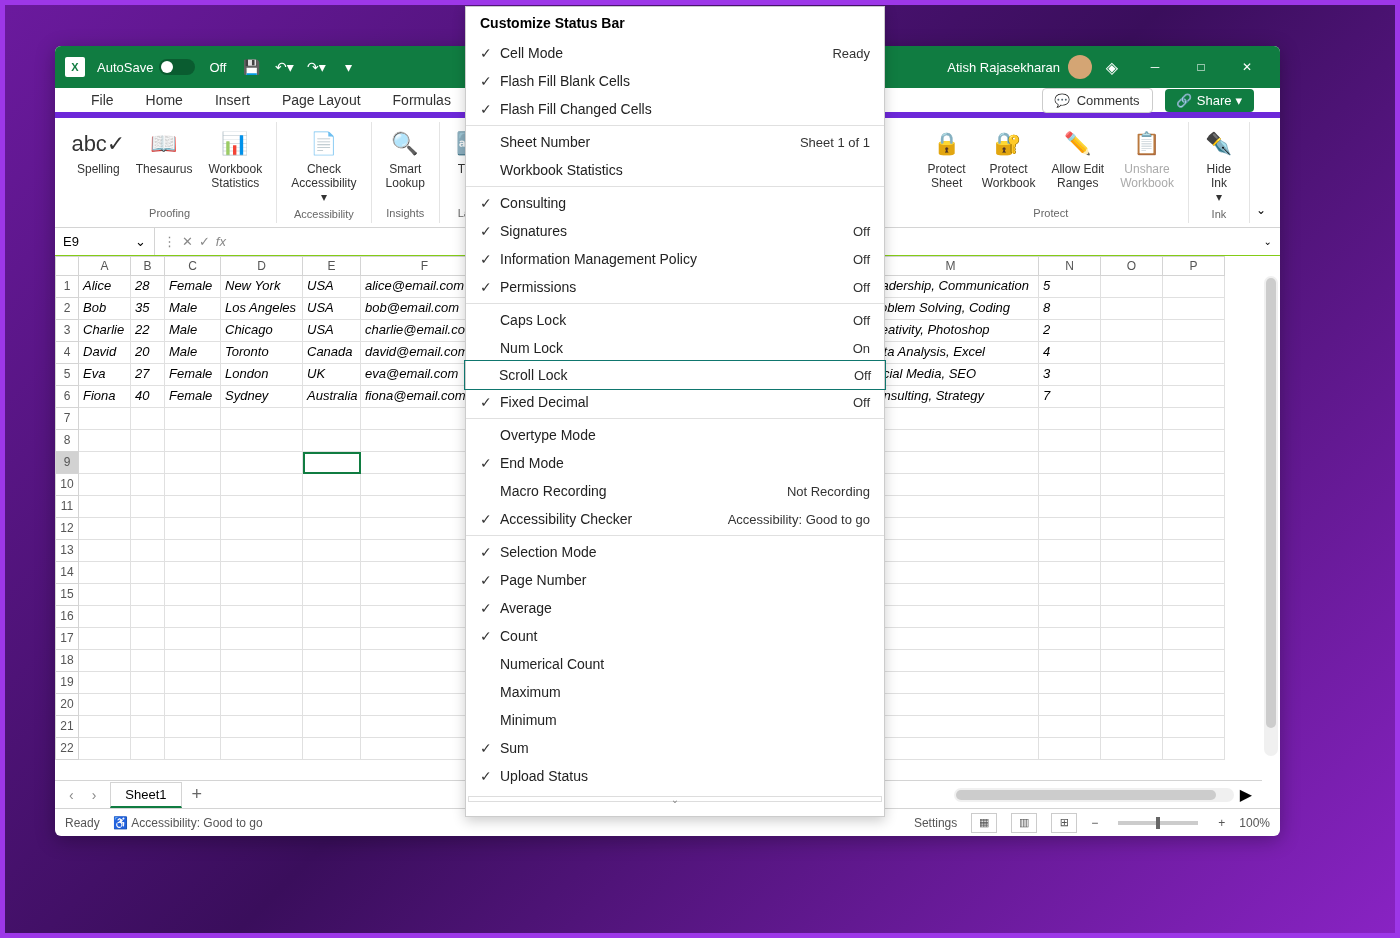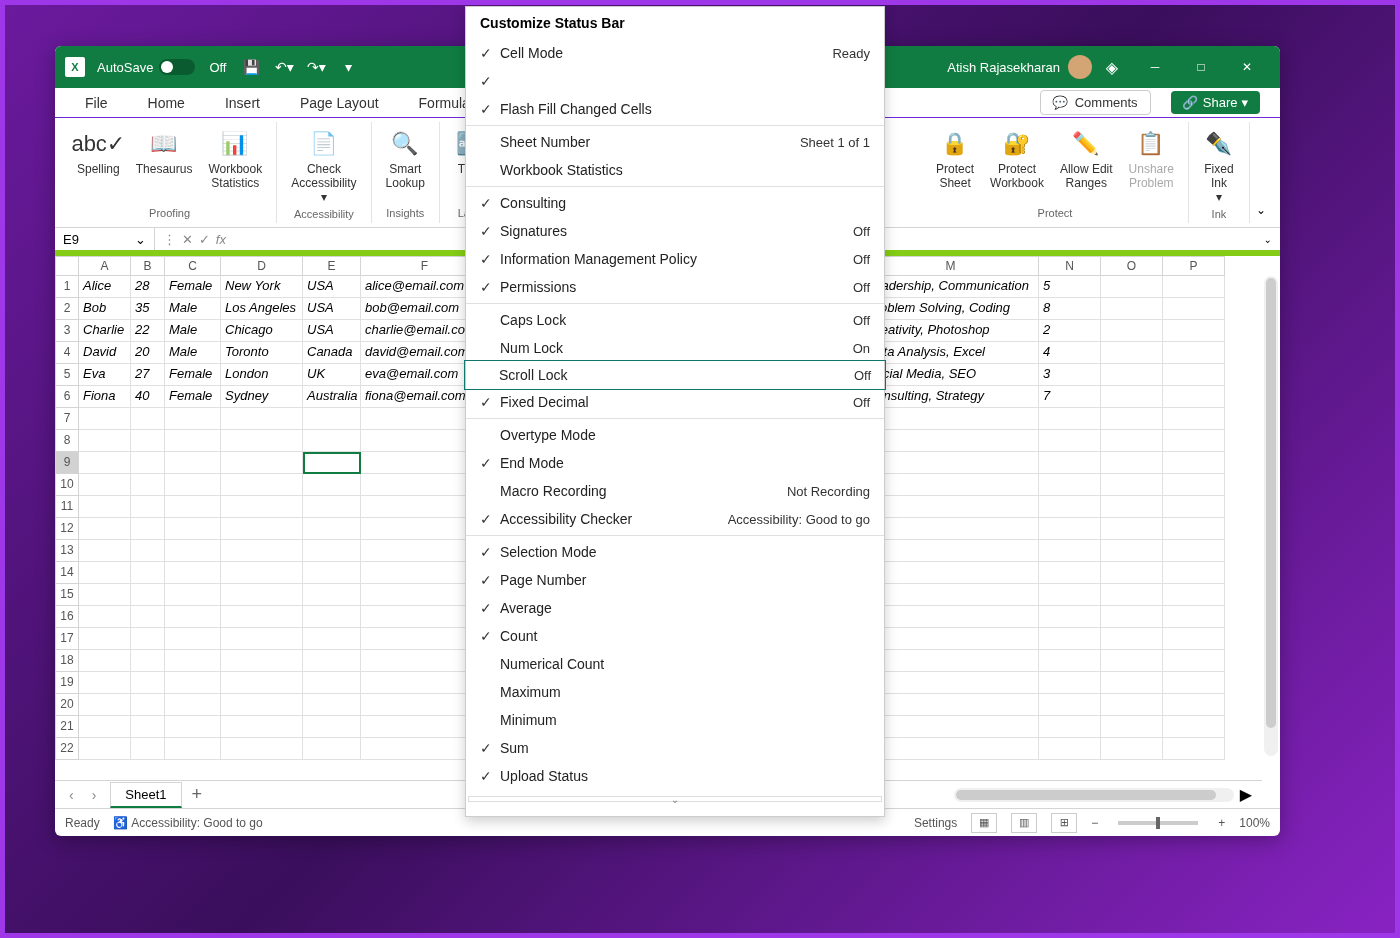--- a/index.html
+++ b/index.html
@@ -14,37 +14,37 @@
 .autosave-toggle { width: 36px; height: 16px; background: #0a5c30; border-radius: 8px; position: relative; margin-right: 14px; }
 .autosave-toggle::after { content: ''; width: 12px; height: 12px; background: #fff; border-radius: 50%; position: absolute; top: 2px; left: 2px; }
 .tb-btn { width: 28px; height: 28px; display: flex; align-items: center; justify-content: center; color: #fff; font-size: 14px; margin: 0 2px; }
 .tb-spacer { flex: 1; }
 .doc-title { font-size: 13px; color: #fff; position: absolute; left: 50%; transform: translateX(-50%); }
 .user-name { font-size: 13px; margin-right: 8px; }
 .avatar { width: 24px; height: 24px; border-radius: 50%; background: #d4a574; margin-right: 10px; }
 .diamond { width: 20px; height: 20px; display: flex; align-items: center; justify-content: center; margin-right: 10px; font-size: 16px; }
 .win-btn { width: 46px; height: 42px; display: flex; align-items: center; justify-content: center; font-size: 12px; }
 
-.menubar { height: 30px; background: #fff; display: flex; align-items: center; padding: 0 20px; gap: 20px; font-size: 14px; color: #333; border-bottom: 1px solid #6d28d9; }
+.menubar { height: 30px; background: #fff; display: flex; align-items: center; padding: 0 26px; gap: 12px; font-size: 14px; color: #333; border-bottom: 6px solid #6d28d9; }
 .menubar .menu-item { padding: 4px 10px; }
 .menubar .spacer { flex: 1; }
 .comments-btn { border: 1px solid #ccc; border-radius: 4px; padding: 4px 12px; font-size: 13px; display: flex; align-items: center; gap: 6px; }
 .share-btn { background: #107c41; color: #fff; border-radius: 4px; padding: 4px 12px; font-size: 13px; display: flex; align-items: center; gap: 4px; }
 
 .ribbon { height: 110px; background: #fff; border-bottom: 1px solid #d4d4d4; display: flex; padding: 4px 8px; gap: 0; }
 .ribbon-group { display: flex; flex-direction: column; align-items: center; padding: 4px 8px; border-right: 1px solid #e4e4e4; }
 .ribbon-group-items { display: flex; gap: 4px; flex: 1; align-items: flex-start; }
 .ribbon-item { display: flex; flex-direction: column; align-items: center; padding: 2px 6px; font-size: 12px; color: #333; text-align: center; }
 .ribbon-item.disabled { color: #aaa; }
 .ribbon-icon { height: 32px; width: 32px; display: flex; align-items: center; justify-content: center; font-size: 22px; margin-bottom: 2px; }
 .ribbon-group-label { font-size: 11px; color: #666; margin-top: 2px; }
 .ribbon-spacer { flex: 1; }
 .ribbon-collapse { align-self: flex-end; padding: 6px; font-size: 12px; }
 
-.formula-bar { height: 28px; display: flex; align-items: center; border-bottom: 6px solid #84cc16; }
+.formula-bar { height: 28px; display: flex; align-items: center; border-bottom: 1px solid #84cc16; }
 .name-box { width: 100px; border-right: 1px solid #d4d4d4; padding: 0 8px; font-size: 13px; display: flex; align-items: center; justify-content: space-between; height: 100%; }
 .fx-btns { display: flex; align-items: center; gap: 6px; padding: 0 8px; font-size: 13px; color: #888; }
 .fx-label { font-style: italic; }
 .formula-input { flex: 1; }
 .formula-expand { padding: 0 8px; font-size: 10px; }
 
 .grid-area { position: relative; height: 490px; display: flex; }
 .col-headers { display: flex; position: absolute; top: 0; left: 24px; right: 0; height: 20px; }
 .col-header { border: 1px solid #d4d4d4; border-left: none; background: #fff; font-size: 12px; color: #555; text-align: center; line-height: 18px; }
 .row-headers { position: absolute; top: 20px; left: 0; width: 24px; }
@@ -181,28 +181,28 @@
 Workbook</span>
           </div>
         <div class="ribbon-item">
             <div class="ribbon-icon">✏️</div>
             <span style="white-space:pre-line">Allow Edit
 Ranges</span>
           </div>
         <div class="ribbon-item disabled">
             <div class="ribbon-icon">📋</div>
             <span style="white-space:pre-line">Unshare
-Problem</span>
+Workbook</span>
           </div>
       </div>
       <div class="ribbon-group-label">Protect</div>
     </div>
     <div class="ribbon-group">
       <div class="ribbon-group-items">
-        <div class="ribbon-item"><div class="ribbon-icon">✒️</div><span style="white-space:pre-line">Fixed
+        <div class="ribbon-item"><div class="ribbon-icon">✒️</div><span style="white-space:pre-line">Hide
 Ink</span> ▾</div>
       </div>
       <div class="ribbon-group-label">Ink</div>
     </div>
     <div class="ribbon-collapse">⌄</div>
   </div>
 
   <div class="formula-bar">
     <div class="name-box">
         <span>E9</span>
@@ -693,20 +693,21 @@
 <div class="ctx-menu">
   <div class="ctx-title">Customize Status Bar</div>
   <div id="ctx-items">
       <div class="ctx-item">
         <span class="ctx-check">✓</span>
         <span class="ctx-label">Cell Mode</span>
         <span class="ctx-value">Ready</span>
       </div>
       <div class="ctx-item">
         <span class="ctx-check">✓</span>
+        <span class="ctx-label">Flash Fill Blank Cells</span>
         <span class="ctx-value"></span>
       </div>
       <div class="ctx-item">
         <span class="ctx-check">✓</span>
         <span class="ctx-label">Flash Fill Changed Cells</span>
         <span class="ctx-value"></span>
       </div>
       <div class="ctx-sep"></div>
       <div class="ctx-item">
         <span class="ctx-check"></span>

